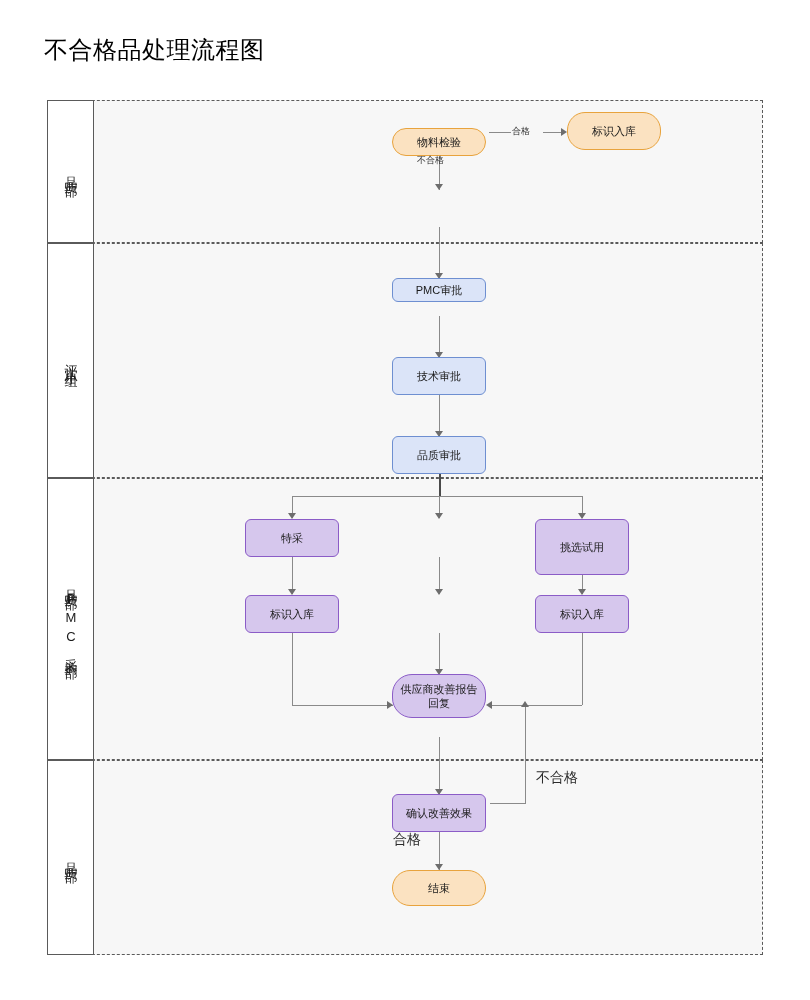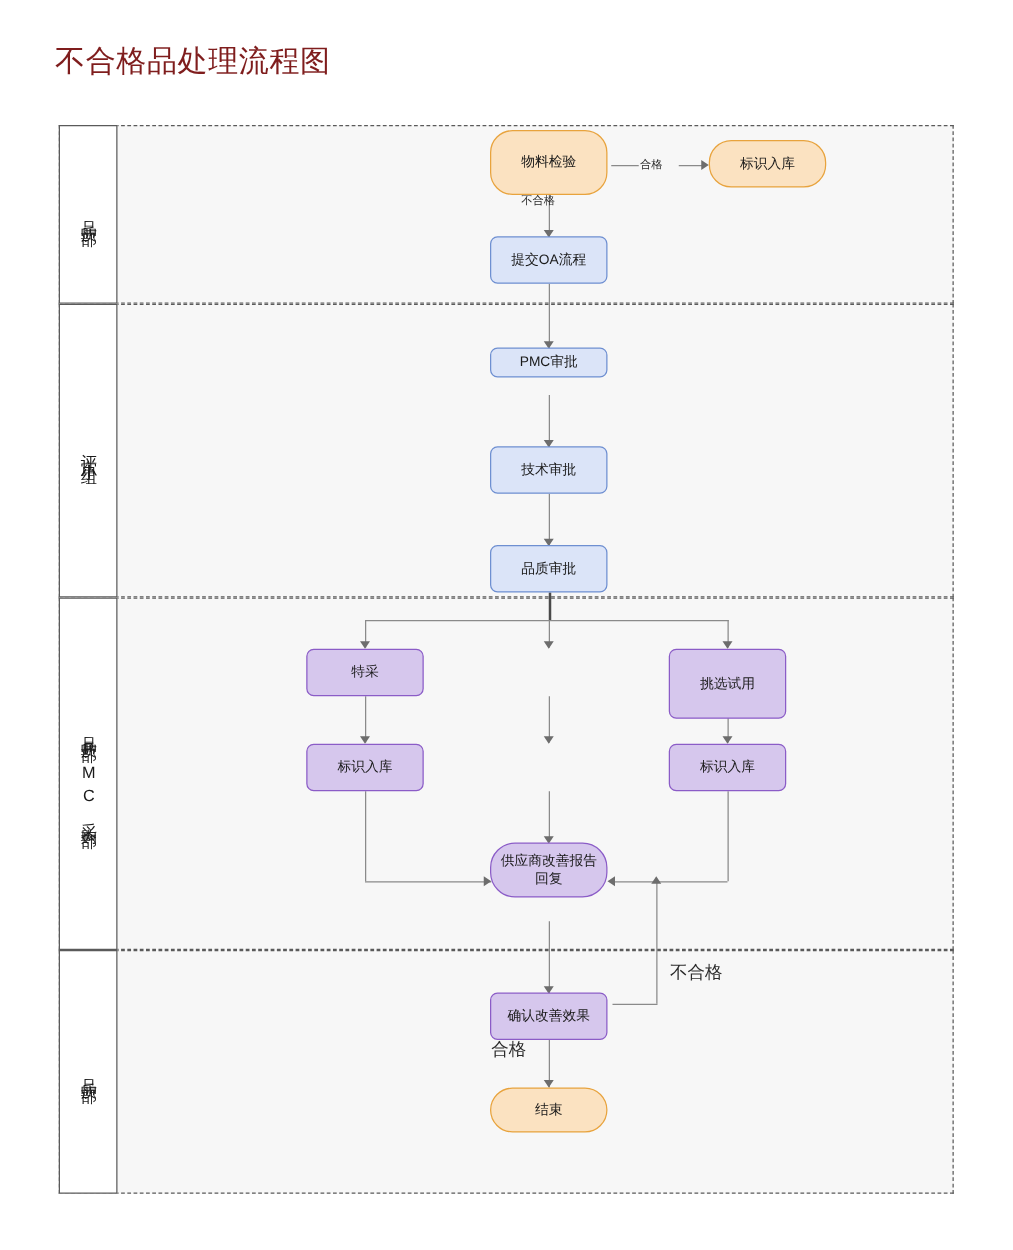--- a/index.html
+++ b/index.html
@@ -7,21 +7,21 @@
     width:810px;height:1000px;
     font-family:"Liberation Sans","DejaVu Sans",sans-serif;
     color:#222;
     -webkit-font-smoothing:antialiased;
   }
   #page{position:relative;width:810px;height:1000px;overflow:hidden;background:#fff;}
 
   
   .page-title{
     position:absolute;left:44px;top:34px;
-    font-size:24px;line-height:32px;color:#7f1d1d;font-weight:400;
+    font-size:24px;line-height:32px;color:#000000;font-weight:400;
     letter-spacing:.5px;white-space:nowrap;
   }
 
   
   .diagram{
     position:absolute;left:47px;top:100px;
     width:716px;height:855px;
   }
 
   
@@ -184,31 +184,28 @@
 
     <div class="edge h" style="left:443px;top:703px;width:36px;"></div>
     <div class="edge v" style="left:478px;top:605px;height:98px;"></div>
     <div class="arrow up" style="left:474px;top:601px;"></div>
     <div class="edge-label big" style="left:489px;top:668px;">不合格</div>
 
     <div class="edge v" style="left:392px;top:726px;height:44px;"></div>
     <div class="arrow down" style="left:388px;top:764px;"></div>
     <div class="edge-label big" style="left:346px;top:730px;">合格</div>
 
-    <div class="node orange" style="left:345px;top:4px;width:94px;height:52px;">
+    <div class="node orange" style="left:345px;top:28px;width:94px;height:28px;">
       <span>物料检验</span>
     </div>
 
     <div class="node orange" style="left:520px;top:12px;width:94px;height:38px;">
       <span>标识入库</span>
     </div>
 
-    <div class="node blue" style="left:345px;top:89px;width:94px;height:38px;">
-      <span>提交OA流程</span>
-    </div>
 
     <div class="node blue" style="left:345px;top:178px;width:94px;height:24px;">
       <span>PMC审批</span>
     </div>
 
     <div class="node blue" style="left:345px;top:257px;width:94px;height:38px;">
       <span>技术审批</span>
     </div>
 
     <div class="node blue" style="left:345px;top:336px;width:94px;height:38px;">

